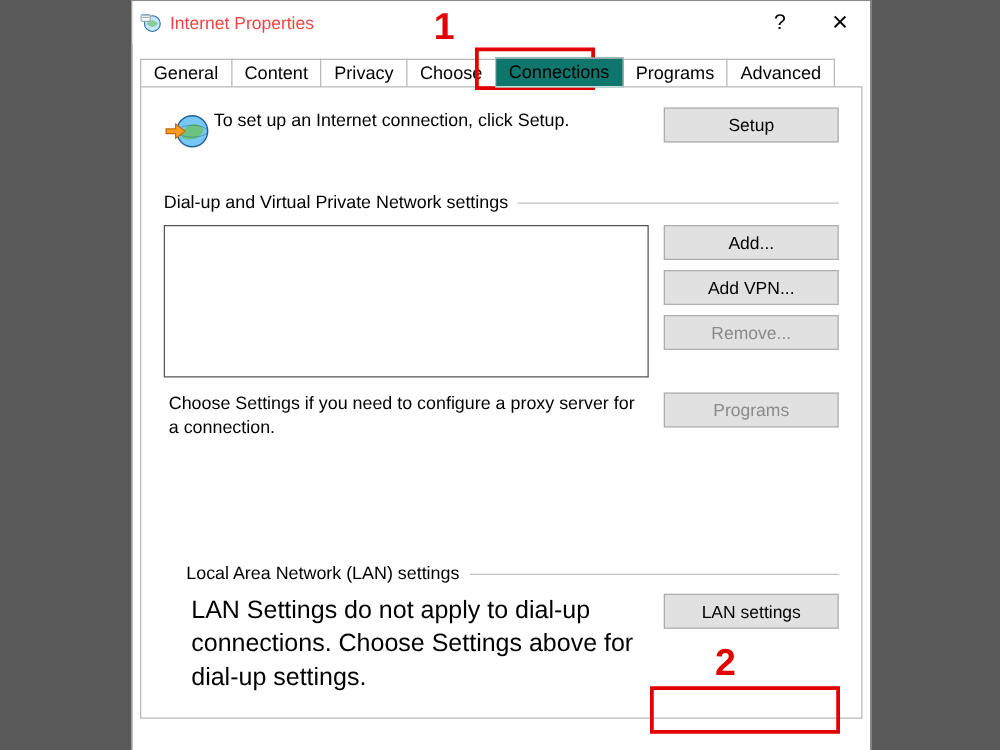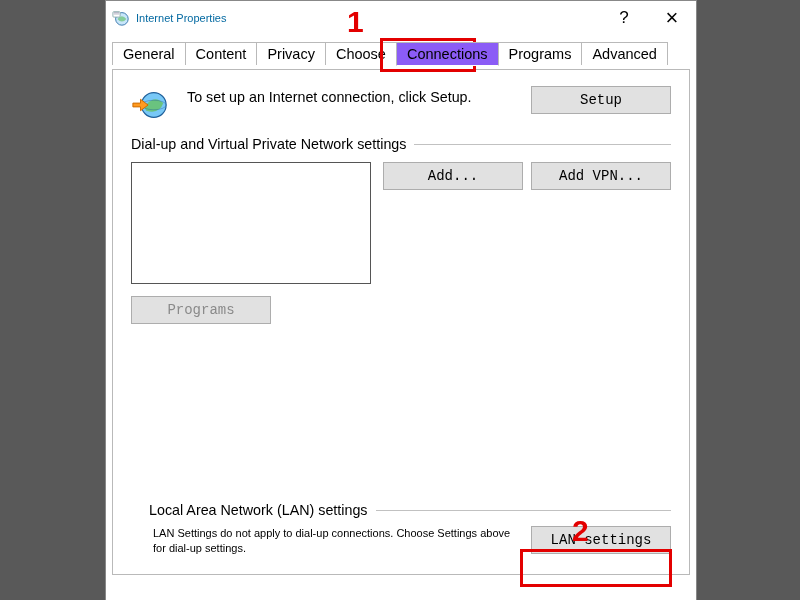--- a/index.html
+++ b/index.html
@@ -1,41 +1,41 @@
 <!DOCTYPE html>
 <html><head>
 <meta charset="utf-8">
 <style>
   html,body{margin:0;padding:0;font-family:"Segoe UI",Tahoma,sans-serif;font-size:14px;background:#595959}
   .canvas{width:800px;height:600px;position:relative;background:#595959;overflow:hidden}
   .dialog{position:absolute;left:105px;top:0;width:590px;height:600px;background:#fff;border:1px solid #888}
   .titlebar{height:34px;display:flex;align-items:center;padding-left:6px;background:#fff}
   .title-icon{width:18px;height:18px;margin-right:6px}
-  .title-text{flex:1;font-size:11px;color:#0369a1}
+  .title-text{flex:1;font-size:14px;color:#ef4444}
   .tb-btn{width:48px;height:34px;display:flex;align-items:center;justify-content:center;font-size:18px;color:#000}
   .tb-btn.help{font-size:17px}
-  .tabs{display:flex;align-items:flex-start;height:28px;padding:0 6px;margin-top:6px}
+  .tabs{display:flex;align-items:flex-end;height:28px;padding:0 6px;margin-top:6px}
   .tab{padding:3px 10px;border:1px solid #b9b9b9;border-bottom:none;background:#fff;margin-right:-1px;font-size:14.5px;cursor:pointer;position:relative;top:1px}
-  .tab.active{background:#8b5cf6;z-index:2;border-bottom:1px solid #fff}
+  .tab.active{background:#0f766e;z-index:2;border-bottom:1px solid #fff}
   .tab-panel{margin:0 6px 6px 6px;border:1px solid #b9b9b9;background:#fff;padding:16px 18px 18px 18px;height:506px;box-sizing:border-box;position:relative}
-  .row-top{display:flex;align-items:flex-start;gap:18px}
+  .row-top{display:flex;align-items:flex-start;gap:2px}
   .net-icon{width:38px;height:38px;flex-shrink:0}
   .intro-text{flex:1;padding-top:2px;font-size:14.3px;line-height:1.3}
-  .btn{width:140px;height:28px;border:1px solid #adadad;background:#e1e1e1;font-family:Liberation Mono, monospace;font-size:14px;display:flex;align-items:center;justify-content:center;cursor:pointer}
+  .btn{width:140px;height:28px;border:1px solid #adadad;background:#e1e1e1;font-family:Liberation Sans, sans-serif;font-size:14px;display:flex;align-items:center;justify-content:center;cursor:pointer}
   .btn.disabled{color:#8a8a8a}
-  .group-label{display:flex;align-items:center;margin-top:12px;font-size:14.3px}
+  .group-label{display:flex;align-items:center;margin-top:30px;font-size:14.3px}
   .group-label .line{flex:1;border-top:1px solid #c1c1c1;margin-left:8px}
   .dialup-area{display:flex;gap:12px;margin-top:10px}
   .listbox{flex:1;height:120px;border:1px solid #555;background:#fff}
-  .btn-col{display:flex;flex-direction:row;gap:8px}
+  .btn-col{display:flex;flex-direction:column;gap:8px}
   .note{margin:12px 0 0 0;display:flex;gap:12px}
   .note-text{flex:1;font-size:14.3px;line-height:1.35;padding-left:4px}
   .lan-section{position:absolute;left:36px;right:18px;bottom:18px}
   .lan-row{display:flex;gap:12px;margin-top:8px}
-  .lan-text{flex:1;font-size:11px;line-height:1.35;padding-left:4px}
+  .lan-text{flex:1;font-size:20px;line-height:1.35;padding-left:4px}
   .hl{position:absolute;border:3px solid #e30000;pointer-events:none}
   .anno{position:absolute;color:#e30000;font-weight:bold;font-size:30px;pointer-events:none}
 </style>
 </head>
 <body>
 
 <div class="canvas">
   <div class="dialog">
 
     <div class="titlebar">
@@ -80,24 +80,26 @@
       <div class="group-label">
         <span>Dial-up and Virtual Private Network settings</span>
         <span class="line"></span>
       </div>
 
       <div class="dialup-area">
         <div class="listbox"></div>
         <div class="btn-col">
           <button class="btn">Add...</button>
           <button class="btn">Add VPN...</button>
+          <button class="btn disabled">Remove...</button>
         </div>
       </div>
 
       <div class="note">
+        <div class="note-text">Choose Settings if you need to configure a proxy server for a connection.</div>
         <button class="btn disabled">Programs</button>
       </div>
 
       <div class="lan-section">
         <div class="group-label">
           <span>Local Area Network (LAN) settings</span>
           <span class="line"></span>
         </div>
         <div class="lan-row">
           <div class="lan-text">LAN Settings do not apply to dial-up connections. Choose Settings above for dial-up settings.</div>

